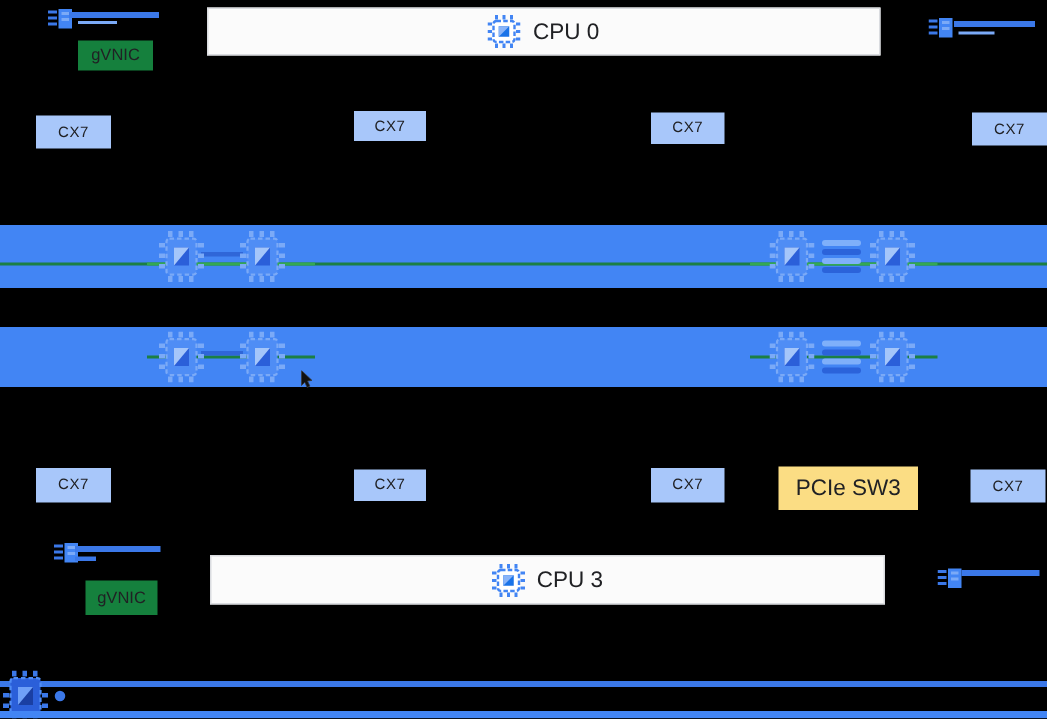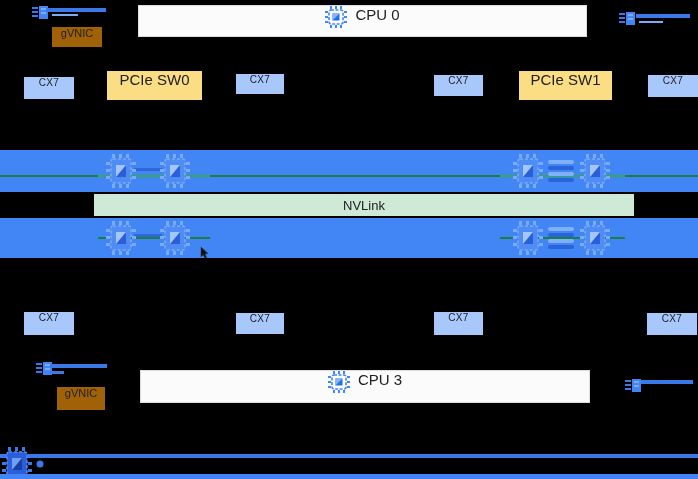--- a/index.html
+++ b/index.html
@@ -1,24 +1,24 @@
 <!DOCTYPE html>
 <html><head>
 <meta charset="utf-8">
 <style>
   html,body{margin:0;padding:0;background:#000;}
   .canvas{
     position:relative;width:698px;height:479px;background:#000;
     font-family:"Liberation Sans",sans-serif;overflow:hidden;
   }
-  .box{position:absolute;display:flex;justify-content:center;
+  .box{position:absolute;display:flex;align-items:center;justify-content:center;
        color:#202124;box-sizing:border-box;}
   .nic{background:#a8c7fa;font-size:10px;letter-spacing:.4px;}
   .sw{background:#fbdd84;font-size:15px;font-weight:500;}
-  .gv{background:#a16207;font-size:11px;}
+  .gv{background:#15803d;font-size:11px;}
   .cpu{background:#fbfbfb;border:1px solid #dadce0;font-size:15px;gap:8px;}
   .band{position:absolute;left:0;width:698px;background:#4285f4;}
   .hline{position:absolute;background:#3b78e8;}
   .hline2{position:absolute;background:#7baaf7;}
   .gline{position:absolute;background:#1b7f43;}
   .gline2{position:absolute;background:#34a853;}
   .nvlink{position:absolute;background:#ceead6;display:flex;align-items:center;
           justify-content:center;font-size:13px;color:#202124;}
   .icon{position:absolute;line-height:0;}
   .chiplink{position:absolute;background:#2f66d8;}
@@ -75,24 +75,22 @@
         </g>
         <rect x="4" y="4" width="14" height="14" rx="2" fill="#fff" stroke="#4285f4" stroke-width="1.6" stroke-dasharray="3 1.5"></rect>
         <rect x="7.5" y="7.5" width="7" height="7" fill="#1a73e8"></rect>
         <path d="M7.5 7.5 h7 l-7 7 z" fill="#8ab4f8"></path>
       </svg>
     </span>
     <span>CPU 0</span>
   </div>
 
   <div class="box nic" style="left:24px;top:77px;width:50px;height:22px">CX7</div>
-  <div class="box sw" style="left:107px;top:71px;width:95px;height:29px">PCIe SW0</div>
   <div class="box nic" style="left:236px;top:74px;width:48px;height:20px">CX7</div>
   <div class="box nic" style="left:434px;top:75px;width:49px;height:21px">CX7</div>
-  <div class="box sw" style="left:519px;top:71px;width:93px;height:29px">PCIe SW1</div>
   <div class="box nic" style="left:648px;top:75px;width:50px;height:22px">CX7</div>
 
   <div class="band" style="top:150px;height:42px"></div>
   <div class="gline" style="left:0;top:175px;width:698px;height:2px"></div>
   <div class="gline2" style="left:98px;top:175px;width:112px;height:2px"></div>
   <div class="gline2" style="left:500px;top:175px;width:125px;height:2px"></div>
   <div class="chiplink" style="left:134px;top:168px;width:28px;height:3px"></div>
 
   <span class="icon" style="left:106px;top:154px">
     <svg width="30" height="34" viewBox="0 0 30 34">
@@ -180,23 +178,20 @@
         <rect x="26" y="8" width="4" height="3"></rect>
           <rect x="26" y="15" width="4" height="3"></rect>
           <rect x="26" y="22" width="4" height="3"></rect>
       </g>
       <rect x="5" y="5" width="20" height="24" rx="2" fill="#4f8df5" stroke="#7baaf7" stroke-width="1.5" stroke-dasharray="3 2"></rect>
       <rect x="10" y="11" width="10" height="12" fill="#2b5fd9"></rect>
       <path d="M10 11 h10 l-10 12 z" fill="#a5c6fa"></path>
     </svg>
   </span>
 
-  <div class="nvlink" style="left:94px;top:194px;width:540px;height:22px">
-    <span>NVLink</span>
-  </div>
 
   <div class="band" style="top:218px;height:40px"></div>
   <div class="gline" style="left:98px;top:237px;width:112px;height:2px"></div>
   <div class="gline" style="left:500px;top:237px;width:125px;height:2px"></div>
   <div class="chiplink" style="left:134px;top:234px;width:28px;height:3px"></div>
 
   <span class="icon" style="left:106px;top:221px">
     <svg width="30" height="34" viewBox="0 0 30 34">
       <g fill="#7baaf7">
         <rect x="6" y="0" width="3" height="4"></rect>
@@ -291,20 +286,21 @@
 
   <span class="icon" style="left:200px;top:247px">
     <svg width="9" height="12" viewBox="0 0 9 12">
       <path d="M1 0 L1 10 L3.2 7.8 L4.8 11.3 L6.6 10.4 L5 7 L8 6.6 Z" fill="#111" stroke="#3a3a3a" stroke-width="0.5"></path>
     </svg>
   </span>
 
   <div class="box nic" style="left:24px;top:312px;width:50px;height:23px">CX7</div>
   <div class="box nic" style="left:236px;top:313px;width:48px;height:21px">CX7</div>
   <div class="box nic" style="left:434px;top:312px;width:49px;height:23px">CX7</div>
+  <div class="box sw" style="left:519px;top:311px;width:93px;height:29px">PCIe SW3</div>
   <div class="box nic" style="left:647px;top:313px;width:50px;height:22px">CX7</div>
 
   <span class="icon" style="left:36px;top:360px">
     <svg width="18" height="18" viewBox="0 0 18 18">
       <rect x="7" y="2" width="9" height="13" fill="#4285f4"></rect>
       <rect x="0" y="3" width="6" height="2" fill="#3b78e8"></rect>
       <rect x="0" y="7" width="6" height="2" fill="#3b78e8"></rect>
       <rect x="0" y="11" width="6" height="2" fill="#3b78e8"></rect>
       <rect x="9" y="4" width="5" height="2" fill="#7baaf7"></rect>
       <rect x="9" y="8" width="5" height="2" fill="#7baaf7"></rect>

